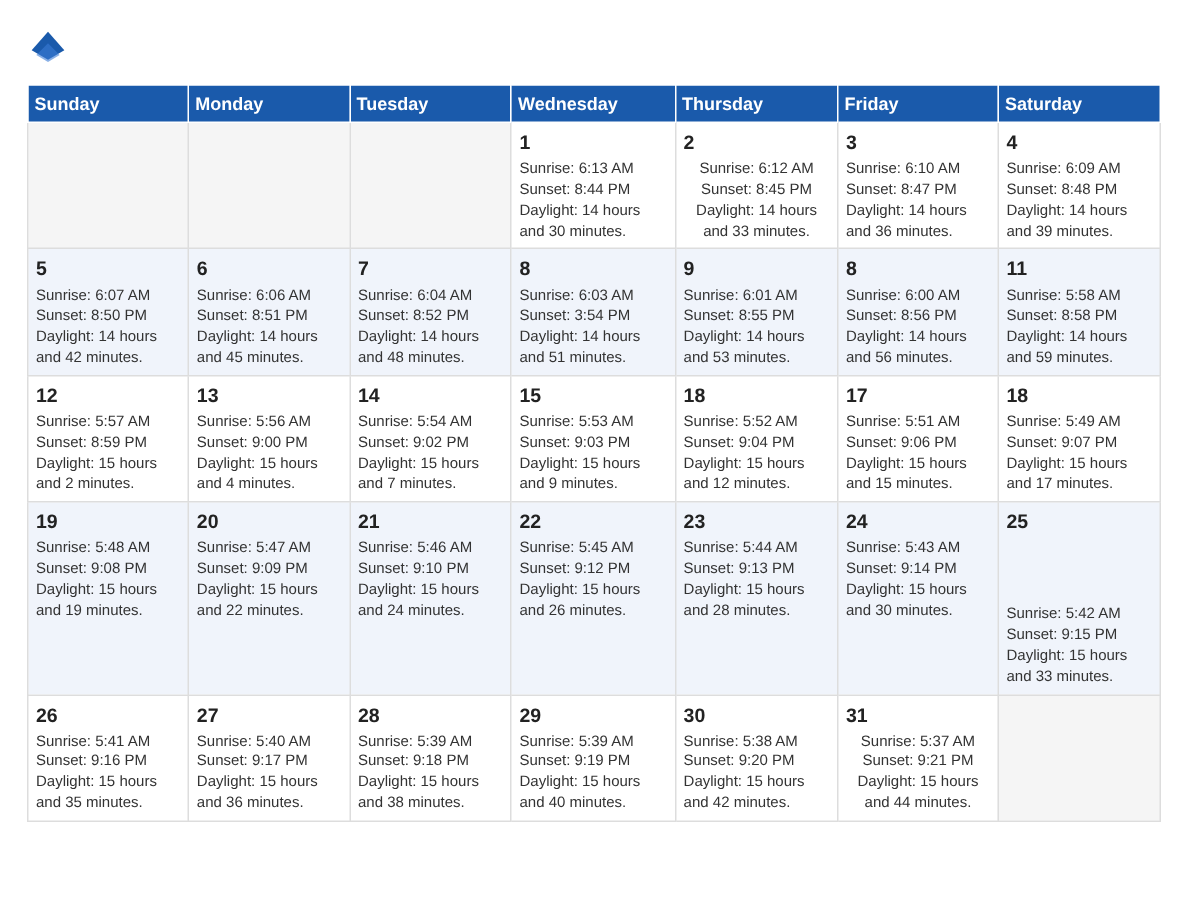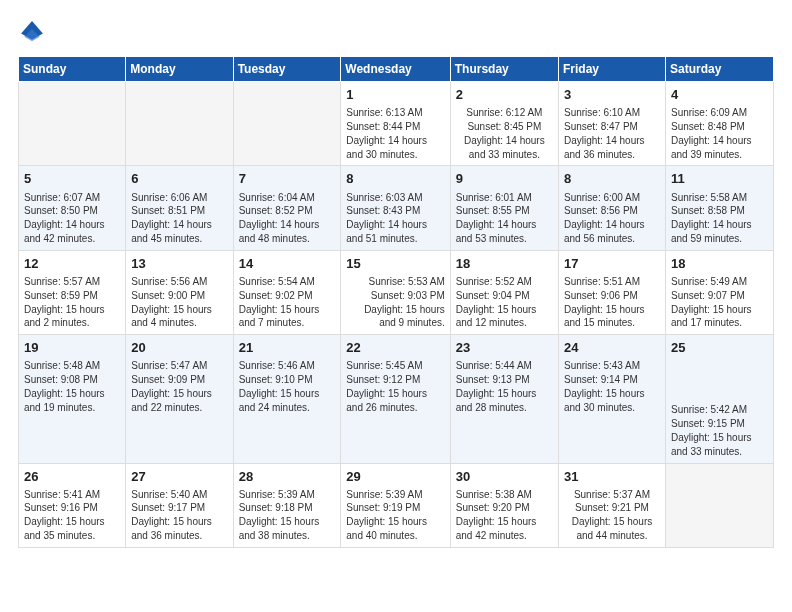--- a/index.html
+++ b/index.html
@@ -179,21 +179,21 @@
           <td>
             <span class="day-number">7</span>
             <div class="day-info" style="white-space: pre-line;">Sunrise: 6:04 AM
 Sunset: 8:52 PM
 Daylight: 14 hours
 and 48 minutes.</div>
           </td>
           <td>
             <span class="day-number">8</span>
             <div class="day-info" style="white-space: pre-line;">Sunrise: 6:03 AM
-Sunset: 8:43 PM
+Sunset: 3:54 PM
 Daylight: 14 hours
 and 51 minutes.</div>
           </td>
           <td>
             <span class="day-number">9</span>
             <div class="day-info" style="white-space: pre-line;">Sunrise: 6:01 AM
 Sunset: 8:55 PM
 Daylight: 14 hours
 and 53 minutes.</div>
           </td>
@@ -229,21 +229,21 @@
           </td>
           <td>
             <span class="day-number">14</span>
             <div class="day-info" style="white-space: pre-line;">Sunrise: 5:54 AM
 Sunset: 9:02 PM
 Daylight: 15 hours
 and 7 minutes.</div>
           </td>
           <td>
             <span class="day-number">15</span>
-            <div class="day-info" style="white-space: pre-line; text-align: right;">Sunrise: 5:53 AM
+            <div class="day-info" style="white-space: pre-line;">Sunrise: 5:53 AM
 Sunset: 9:03 PM
 Daylight: 15 hours
 and 9 minutes.</div>
           </td>
           <td>
             <span class="day-number">18</span>
             <div class="day-info" style="white-space: pre-line;">Sunrise: 5:52 AM
 Sunset: 9:04 PM
 Daylight: 15 hours
 and 12 minutes.</div>

